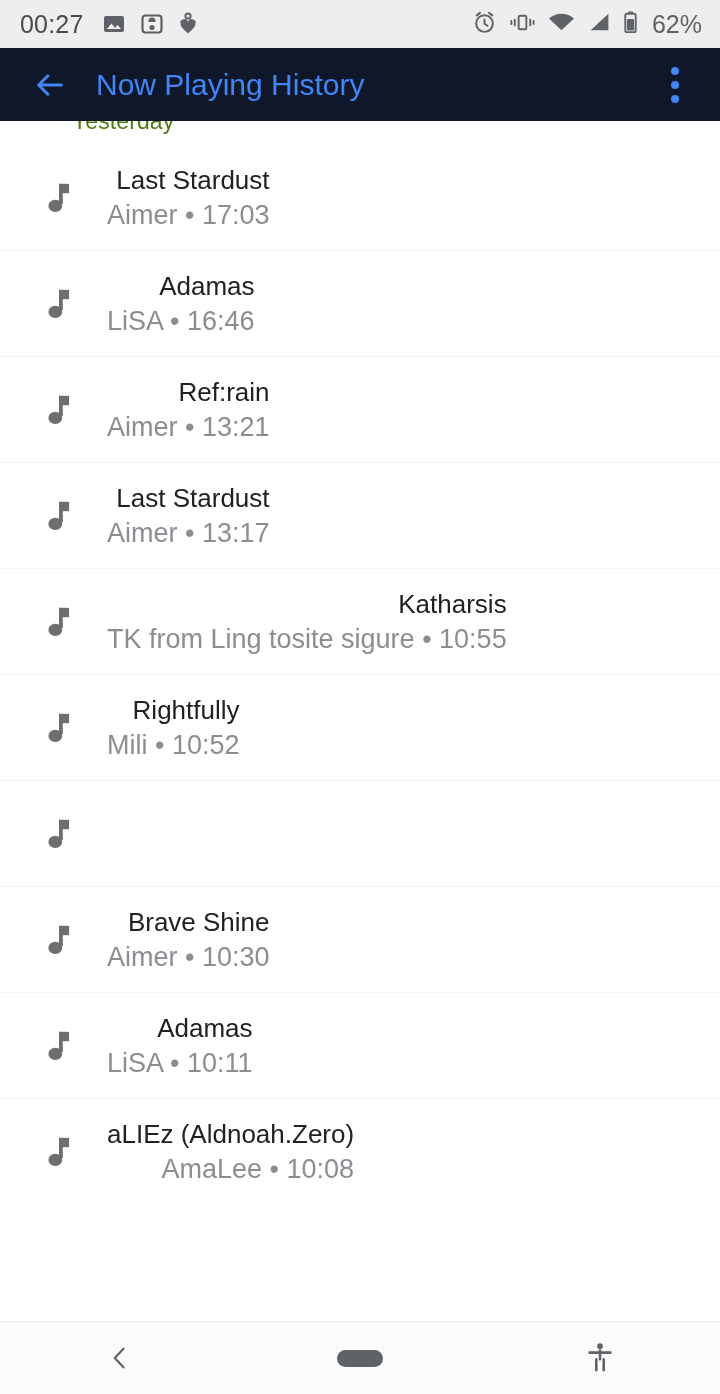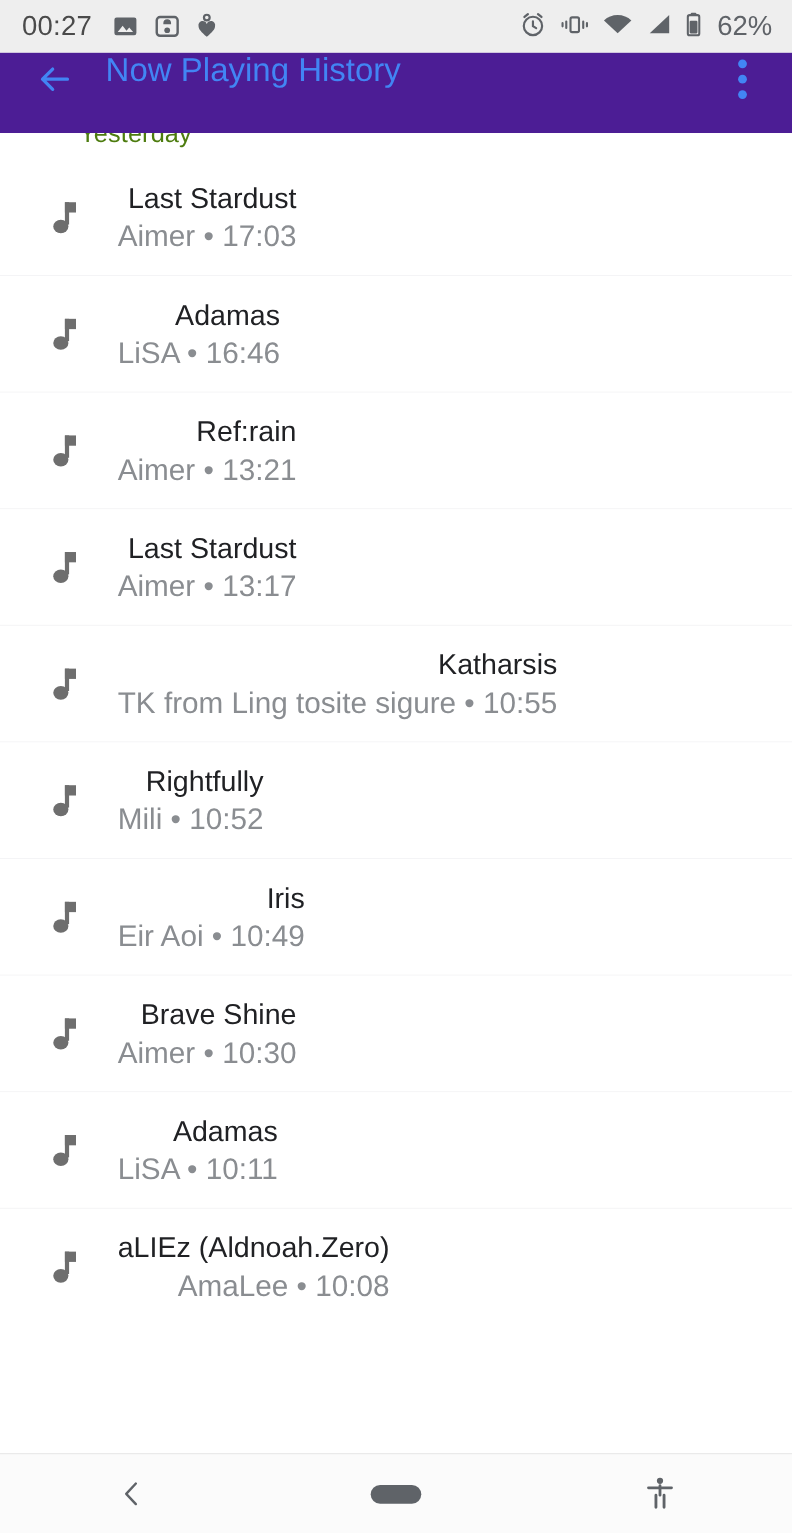--- a/index.html
+++ b/index.html
@@ -22,22 +22,22 @@
   .status-clock { font-size:25px; letter-spacing:.2px; color:#4a4a4a; }
   .status-left-icons { display:flex; align-items:center; gap:14px; margin-left:18px; }
   .status-spacer { flex:1; }
   .status-right-icons { display:flex; gap:12px; }
   .status-battery-text { font-size:25px; color:#5f6368; margin-left:2px; }
   .sicon { display:block; }
 
   
   .app-bar {
     height:73px; width:100%;
-    background:#4c1d95;
-    display:flex; 
+    background:#0f172a;
+    display:flex; align-items:center;
     padding:0 22px 0 26px;
   }
   .back-btn { width:48px; height:48px; display:flex; align-items:center; justify-content:center; cursor:pointer; }
   .app-title {
     font-size:30px; font-weight:400; color:#4285f4;
     margin-left:22px; white-space:nowrap;
   }
   .app-bar-spacer { flex:1; }
   .overflow-btn { width:46px; height:48px; display:flex; flex-direction:column;
       align-items:center; justify-content:center; gap:6px; cursor:pointer; }
@@ -249,24 +249,20 @@
           </span>
         </div>
         <div class="song-row">
           <span class="note-icon">
             <svg width="26" height="32" viewBox="0 0 20 26">
               <rect x="10" y="1.5" width="8.2" height="7.6" fill="#6e6e6e"></rect>
               <rect x="10" y="1.5" width="3.1" height="16.5" fill="#6e6e6e"></rect>
               <ellipse cx="7" cy="19.4" rx="5.6" ry="5" fill="#6e6e6e"></ellipse>
             </svg>
           </span>
-          <span class="song-text">
-            <span class="song-title">Iris</span>
-            <span class="song-sub">Eir Aoi • 10:49</span>
-          </span>
         </div>
         <div class="song-row">
           <span class="note-icon">
             <svg width="26" height="32" viewBox="0 0 20 26">
               <rect x="10" y="1.5" width="8.2" height="7.6" fill="#6e6e6e"></rect>
               <rect x="10" y="1.5" width="3.1" height="16.5" fill="#6e6e6e"></rect>
               <ellipse cx="7" cy="19.4" rx="5.6" ry="5" fill="#6e6e6e"></ellipse>
             </svg>
           </span>
           <span class="song-text">

